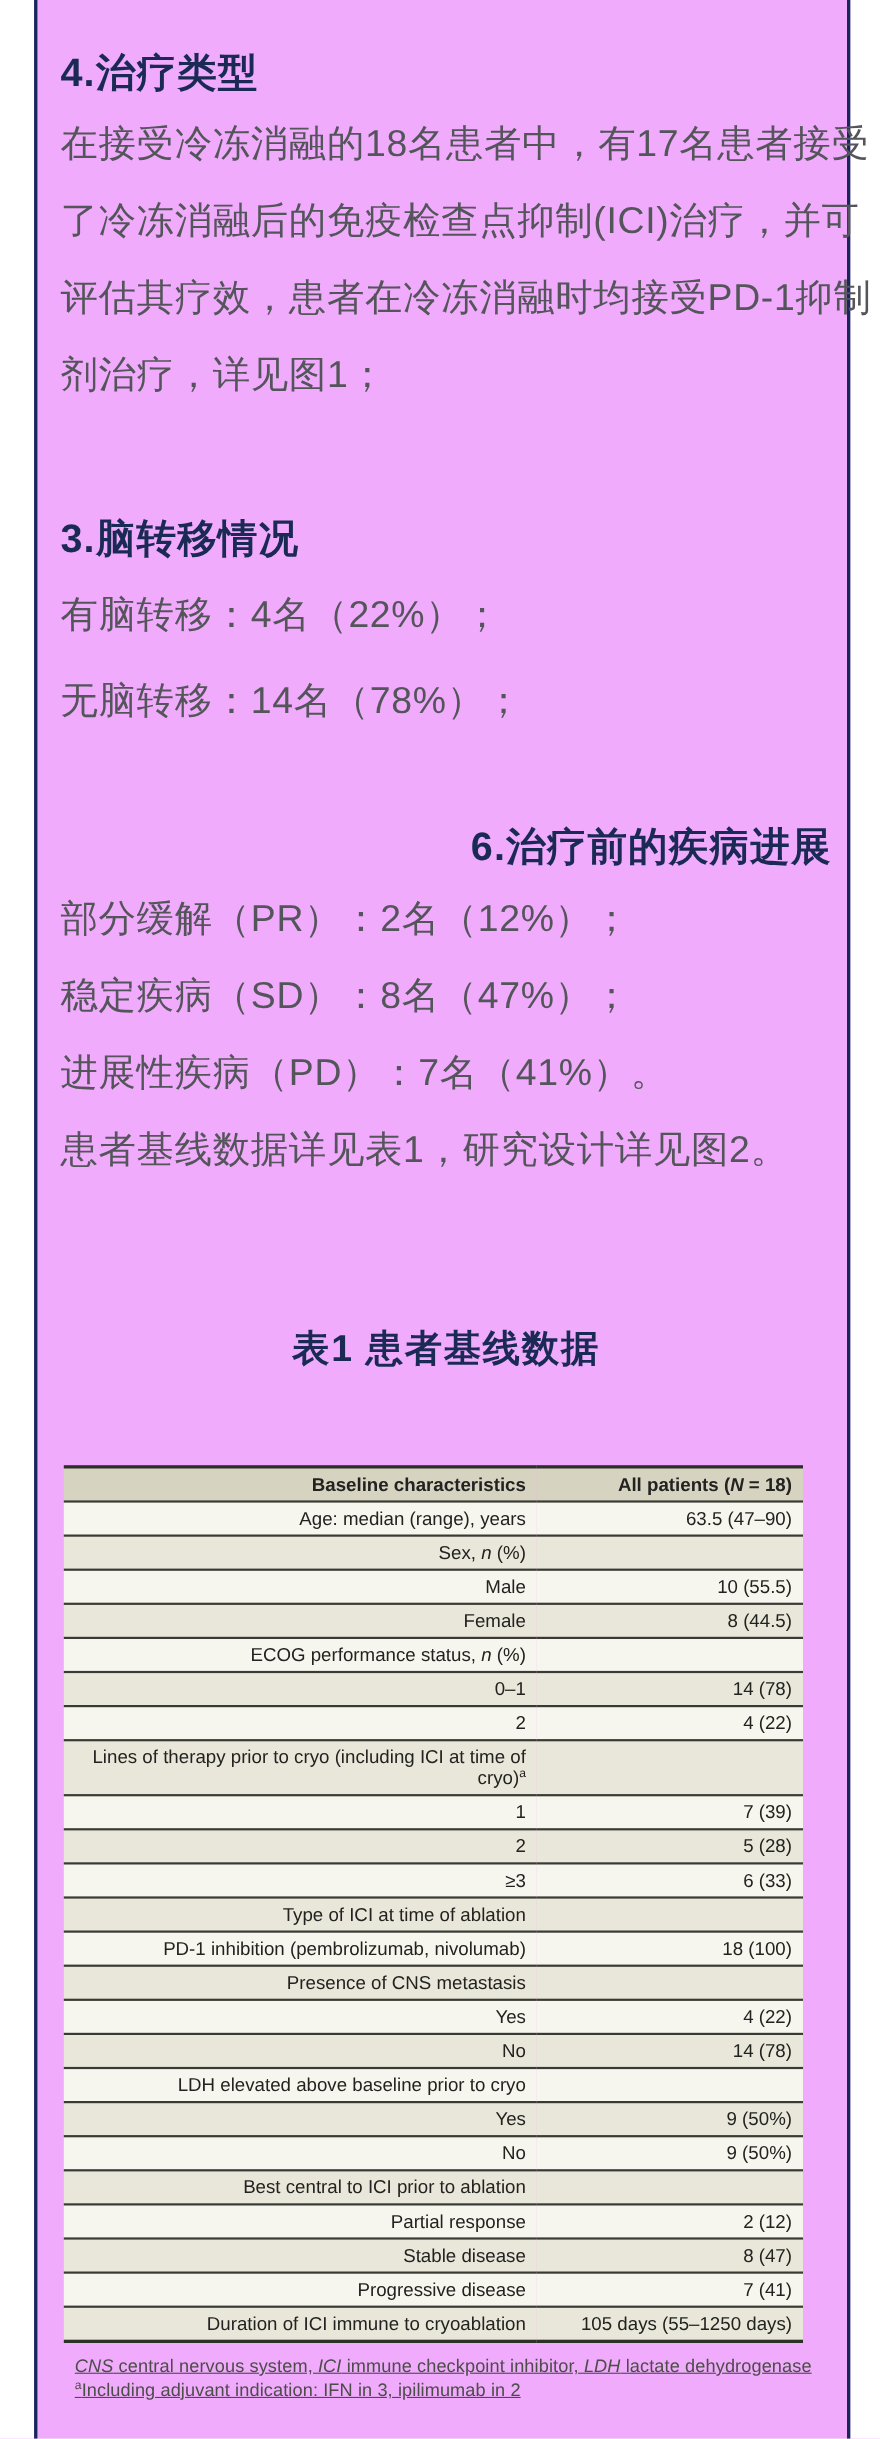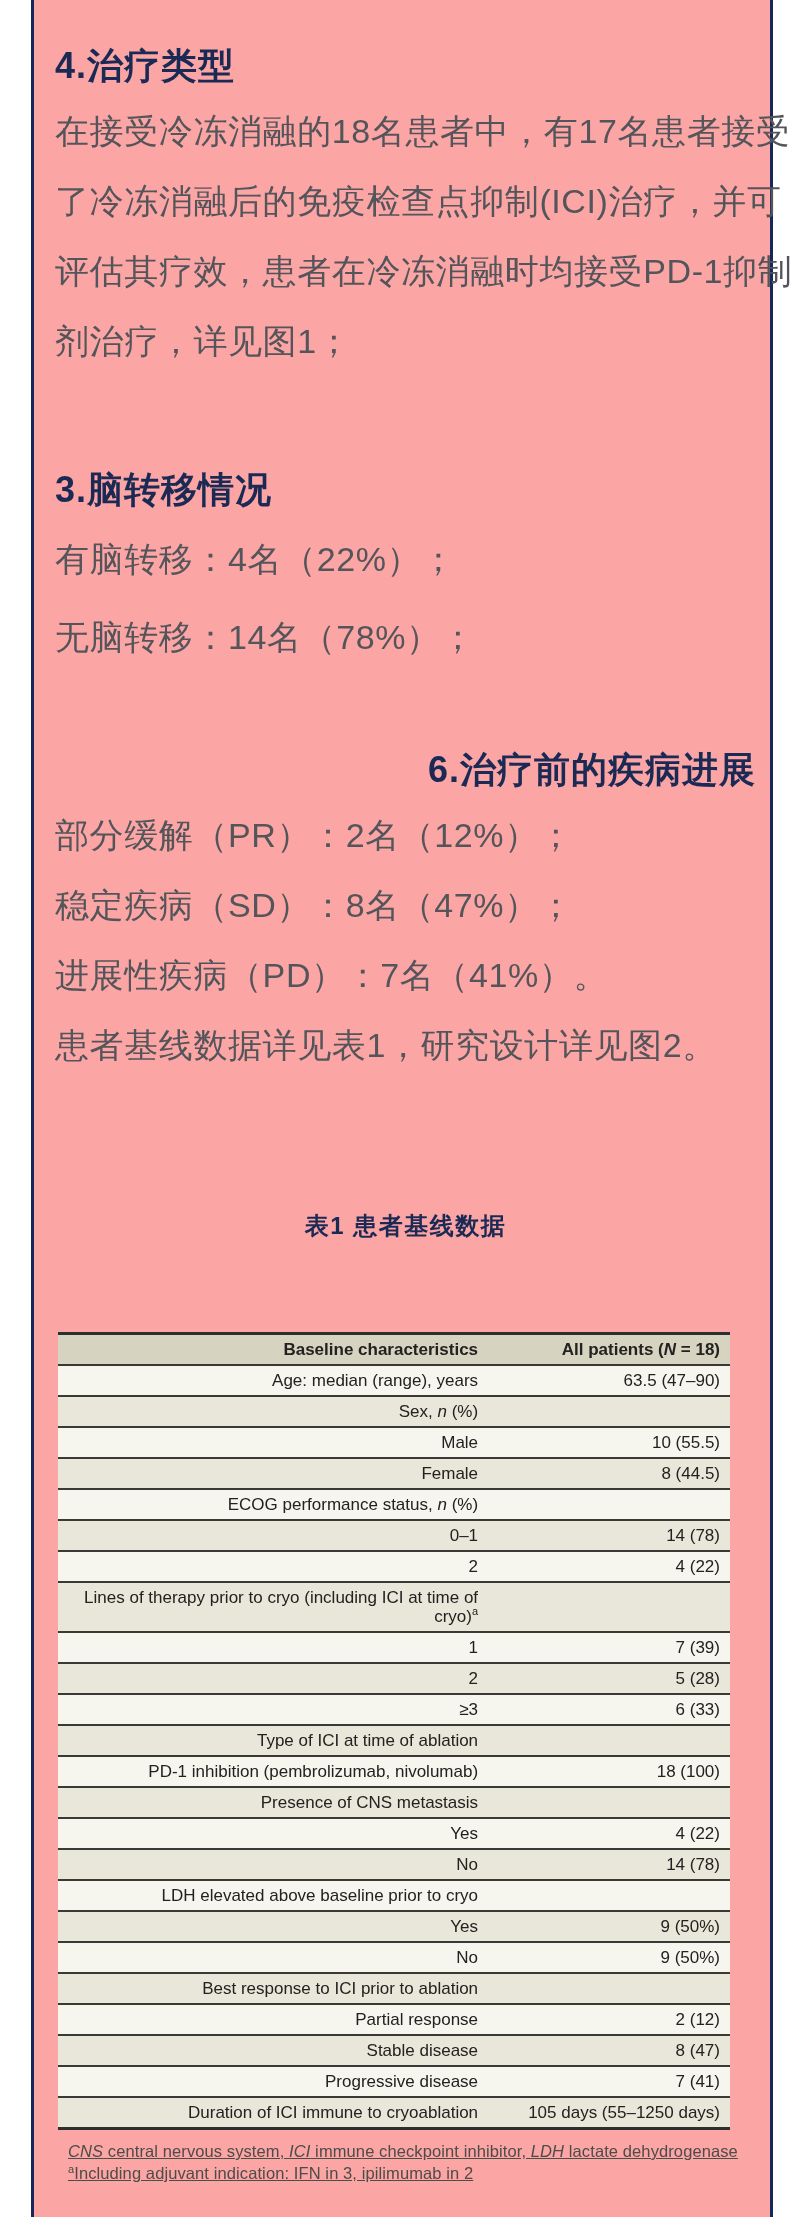--- a/index.html
+++ b/index.html
@@ -14,21 +14,21 @@
   .frame {
     position: absolute;
     left: 31px;
     top: 0;
     width: 742px;
     height: 100%;
     box-sizing: border-box;
     border-left: 3px solid #16275b;
     border-right: 3px solid #16275b;
     padding: 0 14px 0 21px;
-    background: #fca5a5;
+    background: #f0abfc;
   }
   h2 {
     margin: 0;
     font-size: 36px;
     line-height: 44px;
     font-weight: bold;
     color: #1b2a55;
     letter-spacing: 1px;
   }
   #sec4 h2 { margin-top: 44px; }
@@ -40,21 +40,21 @@
     color: #54555a;
     letter-spacing: 0.6px;
     white-space: nowrap;
   }
   #sec4 .line { line-height: 70px; }
   #sec5 .line { line-height: 78px; }
   #sec6 .line { line-height: 70px; }
   .table-title {
     margin-top: 130px;
     text-align: center;
-    font-size: 24px;
+    font-size: 34px;
     line-height: 32px;
     font-weight: bold;
     color: #1b2a55;
     letter-spacing: 1.5px;
   }
   table.baseline {
     margin-top: 90px;
     margin-left: 3px;
     width: 672px;
     border-collapse: collapse;
@@ -208,21 +208,21 @@
         </tr>
       <tr>
           <td class="c1">Yes</td>
           <td class="c2">9 (50%)</td>
         </tr>
       <tr>
           <td class="c1">No</td>
           <td class="c2">9 (50%)</td>
         </tr>
       <tr>
-          <td class="c1">Best response to ICI prior to ablation</td>
+          <td class="c1">Best central to ICI prior to ablation</td>
           <td class="c2"></td>
         </tr>
       <tr>
           <td class="c1">Partial response</td>
           <td class="c2">2 (12)</td>
         </tr>
       <tr>
           <td class="c1">Stable disease</td>
           <td class="c2">8 (47)</td>
         </tr>

